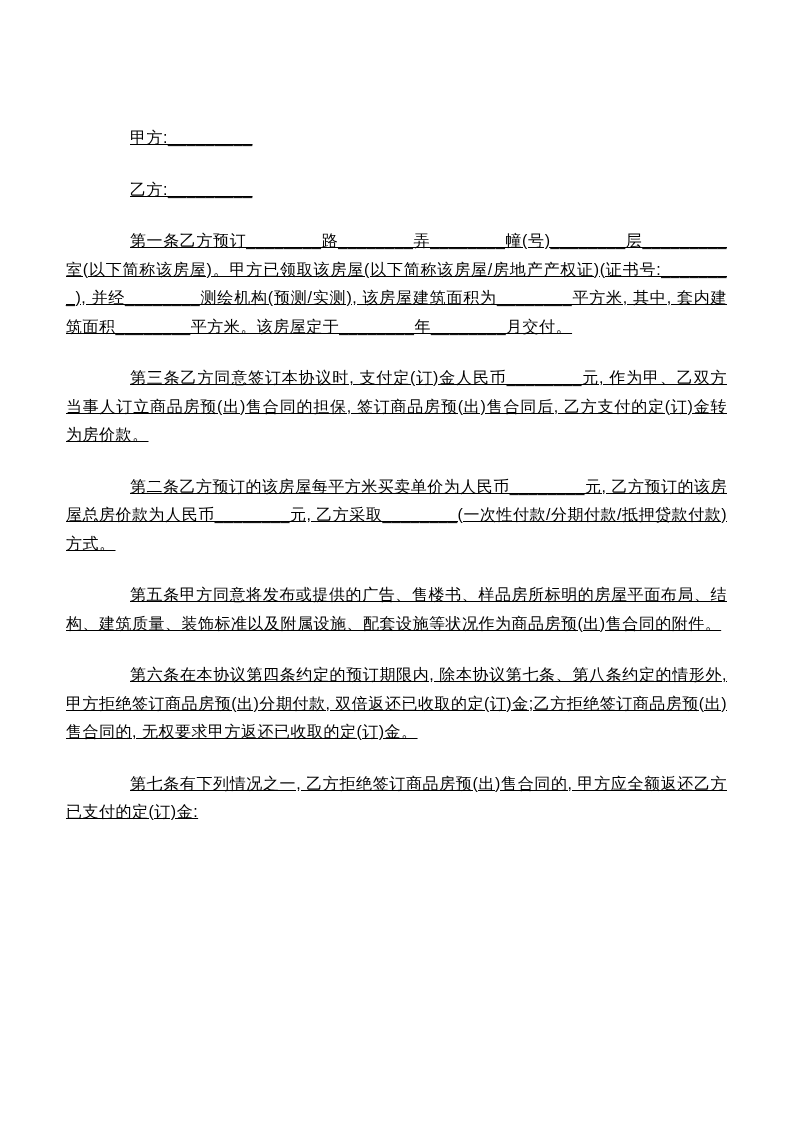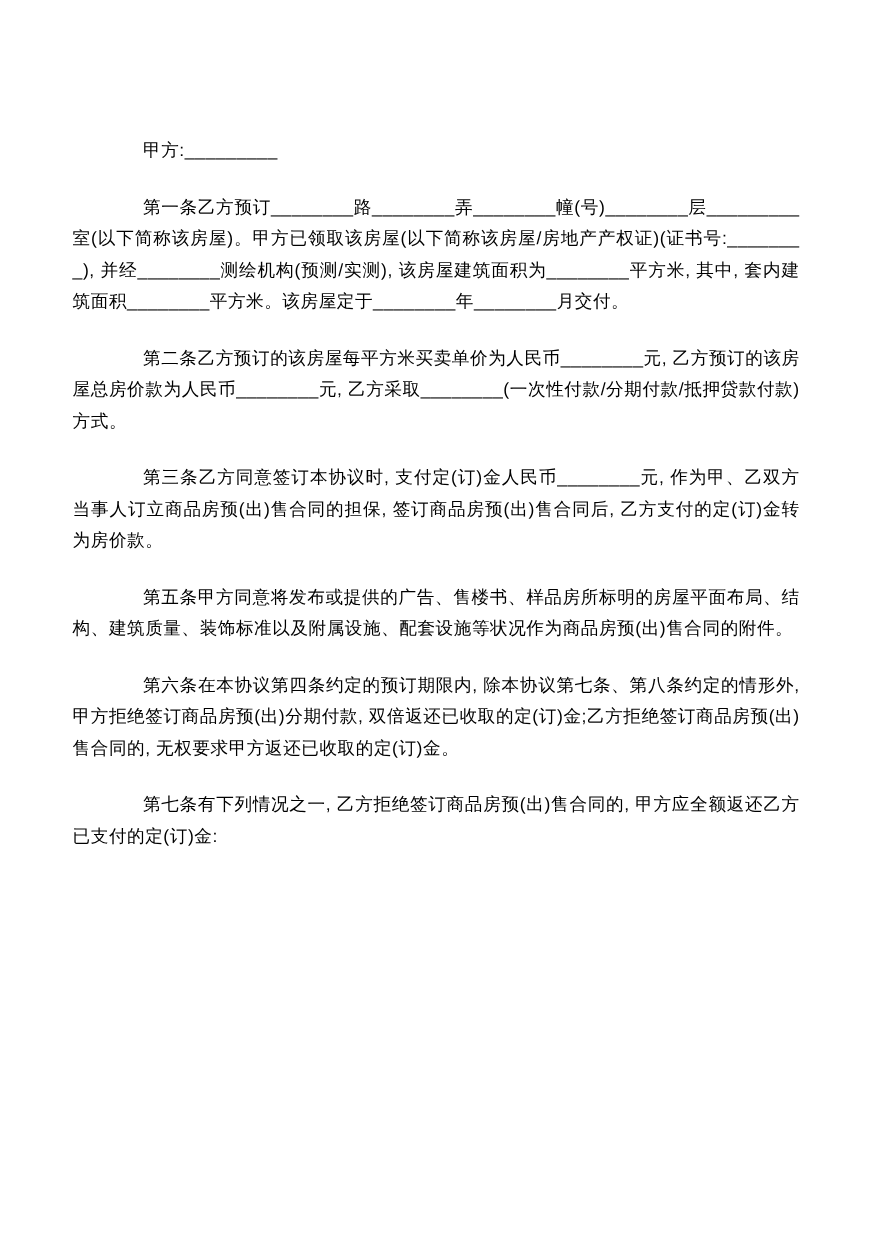--- a/index.html
+++ b/index.html
@@ -27,28 +27,30 @@
   }
   .content p {
     margin: 0 0 23px 0;
     font-size: 16px;
     line-height: 28.5px;
     letter-spacing: 0.5px;
     color: #000000;
     text-align: justify;
     text-indent: 64px;
     word-break: break-all;
+    text-decoration: underline;
   }
 </style>
 </head>
 <body>
 
 <div class="page">
   <div class="content">
     <p>甲方:_________</p>
+    <p>乙方:_________</p>
     <p>第一条乙方预订________路________弄________幢(号)________层_________室(以下简称该房屋)。甲方已领取该房屋(以下简称该房屋/房地产产权证)(证书号:________), 并经________测绘机构(预测/实测), 该房屋建筑面积为________平方米, 其中, 套内建筑面积________平方米。该房屋定于________年________月交付。</p>
+    <p>第三条乙方同意签订本协议时, 支付定(订)金人民币________元, 作为甲、乙双方当事人订立商品房预(出)售合同的担保, 签订商品房预(出)售合同后, 乙方支付的定(订)金转为房价款。</p>
     <p>第二条乙方预订的该房屋每平方米买卖单价为人民币________元, 乙方预订的该房屋总房价款为人民币________元, 乙方采取________(一次性付款/分期付款/抵押贷款付款)方式。</p>
-    <p>第三条乙方同意签订本协议时, 支付定(订)金人民币________元, 作为甲、乙双方当事人订立商品房预(出)售合同的担保, 签订商品房预(出)售合同后, 乙方支付的定(订)金转为房价款。</p>
     <p>第五条甲方同意将发布或提供的广告、售楼书、样品房所标明的房屋平面布局、结构、建筑质量、装饰标准以及附属设施、配套设施等状况作为商品房预(出)售合同的附件。</p>
     <p>第六条在本协议第四条约定的预订期限内, 除本协议第七条、第八条约定的情形外, 甲方拒绝签订商品房预(出)分期付款, 双倍返还已收取的定(订)金;乙方拒绝签订商品房预(出)售合同的, 无权要求甲方返还已收取的定(订)金。</p>
     <p>第七条有下列情况之一, 乙方拒绝签订商品房预(出)售合同的, 甲方应全额返还乙方已支付的定(订)金:</p>
   </div>
 </div>
 
 </body></html>

